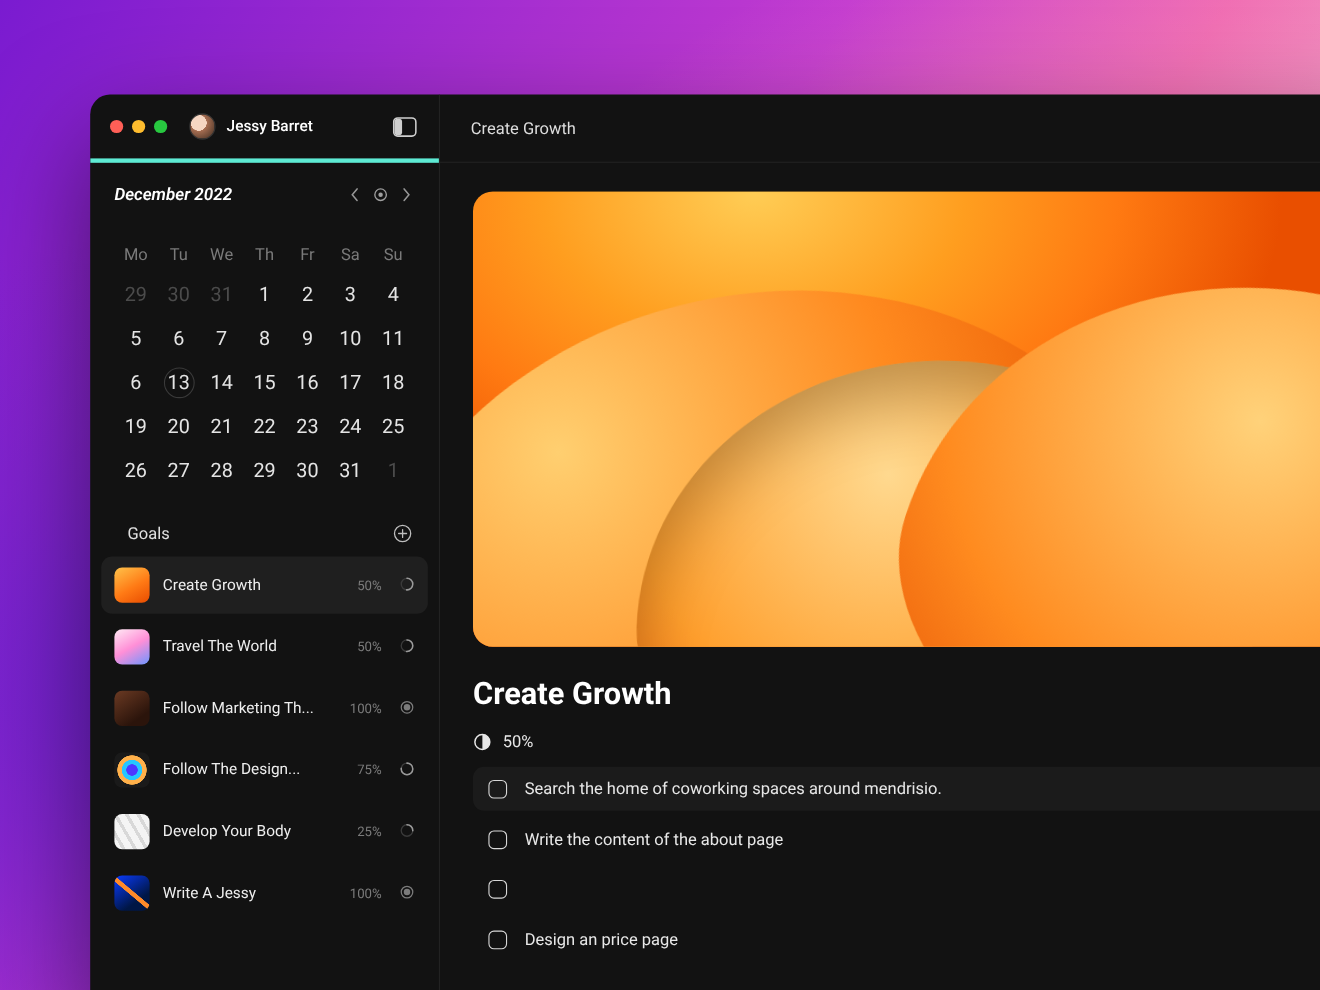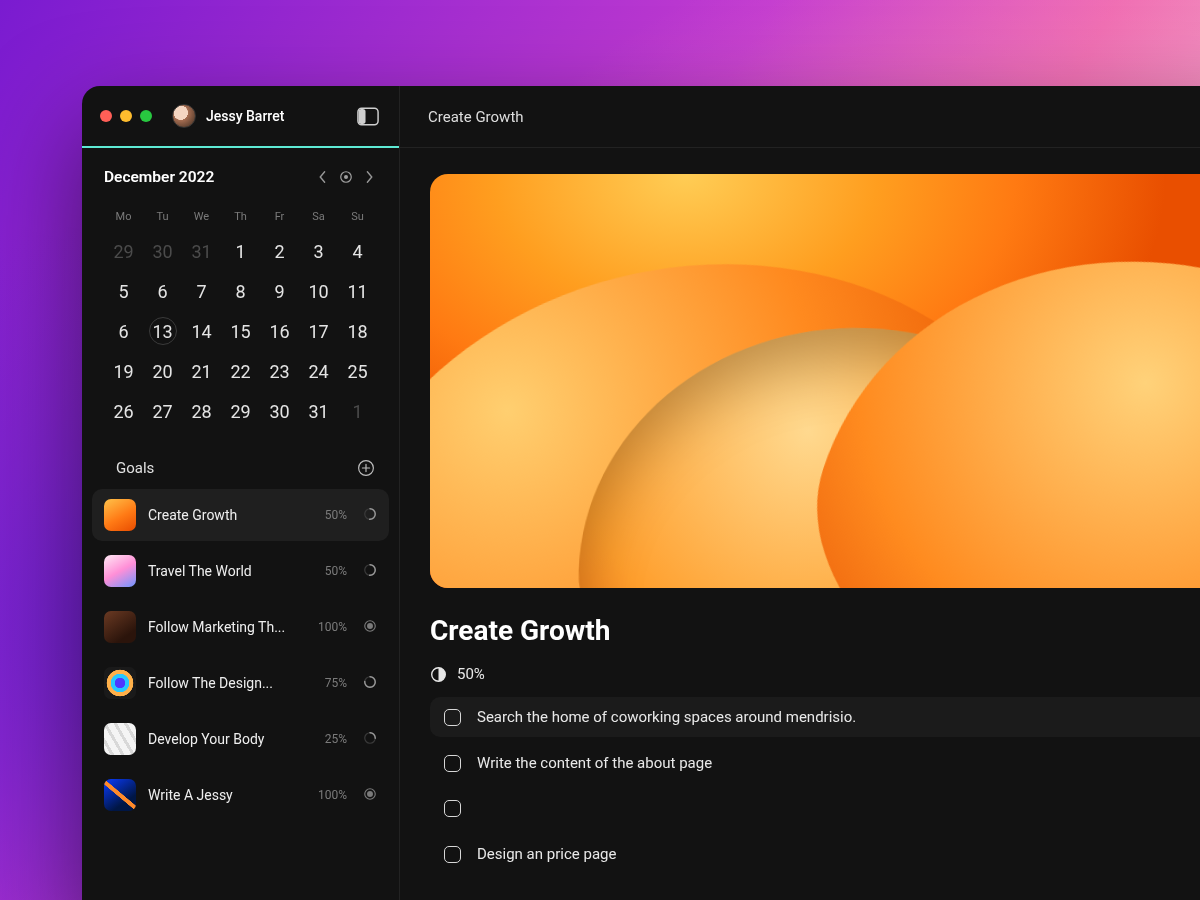--- a/index.html
+++ b/index.html
@@ -28,46 +28,46 @@
   
   .sidebar {
     width: 318px;
     border-right: 1px solid #222;
     display: flex; flex-direction: column;
   }
   .sb-header {
     height: 62px;
     display: flex; align-items: center;
     padding: 0 18px;
-    border-bottom: 2px solid #5eead4;
+    border-bottom: 4px solid #5eead4;
     gap: 10px;
   }
   .traffic { display: flex; gap: 8px; margin-right: 10px; }
   .dot { width: 12px; height: 12px; border-radius: 50%; }
   .avatar { width: 24px; height: 24px; border-radius: 50%;
     background: radial-gradient(circle at 35% 35%, #f5d6c2 35%, #a76e52 36%, #3a2a1f 100%);
     border: 1px solid #333; }
   .user-name { font-size: 14px; color: #fff; font-weight: 500; flex: 1; }
   .panel-btn { width: 26px; height: 22px; display: flex; align-items: center; justify-content: center; cursor: pointer; }
 
   .cal-head {
     padding: 20px 22px 6px;
-    display: flex; align-items: center; justify-content: space-between;
+    display: flex; align-items: center; justify-content: space-between; font-style: italic;
   }
   .month-label { font-size: 15.5px; font-weight: 600; color: #fff; }
   .cal-nav { display: flex; gap: 10px; align-items: center; color: #9a9a9a; }
   .chev { width: 14px; height: 14px; cursor: pointer; opacity: .7; }
   .today-dot-ico { width: 14px; height: 14px; cursor: pointer; opacity: .75; }
 
   .cal {
     padding: 6px 22px 18px;
   }
   .cal-row, .cal-row-h { display: grid; grid-template-columns: repeat(7, 1fr); }
   .cal-row-h { margin-top: 6px; }
-  .dow { font-size: 11px; color: #7a7a7a; text-align: center; padding: 6px 0 8px; }
+  .dow { font-size: 15px; color: #7a7a7a; text-align: center; padding: 6px 0 8px; margin-top: 12px; }
   .day {
     height: 40px; display: flex; align-items: center; justify-content: center;
     font-size: 18px; color: #e4e4e4; cursor: pointer; position: relative;
   }
   .day.dim { color: #4b4b4b; }
   .day.sel::before {
     content: ""; position: absolute; width: 26px; height: 26px; border-radius: 50%;
     border: 1px solid #3a3a3a;
   }
 

